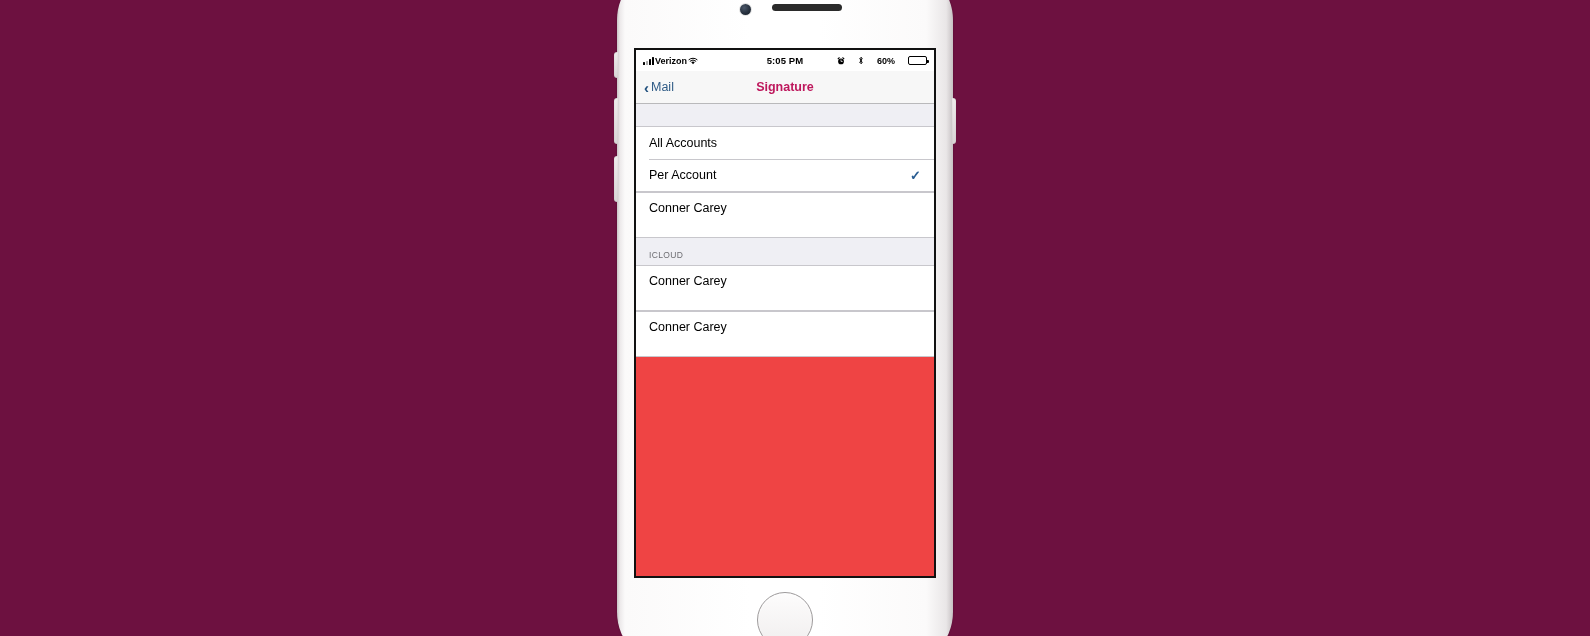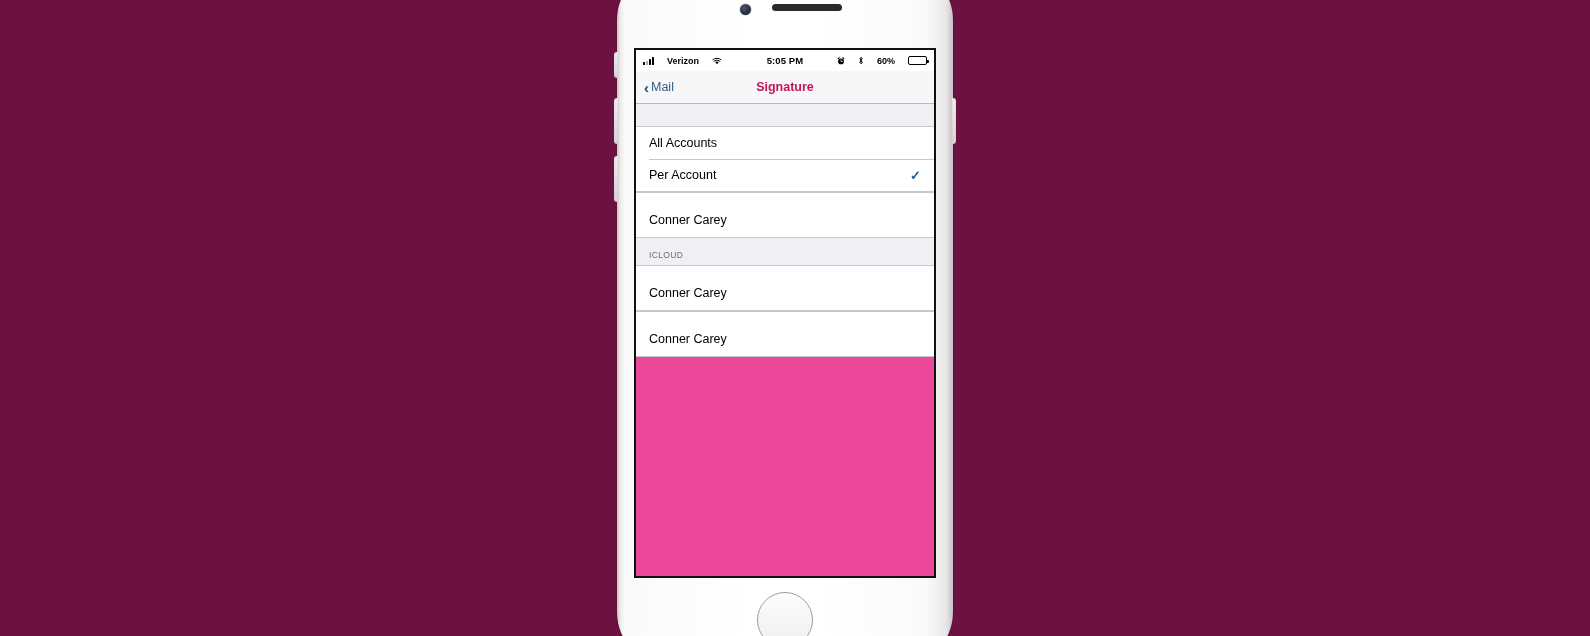--- a/index.html
+++ b/index.html
@@ -89,21 +89,21 @@
     height: 21px;
     background: #fff;
     display: flex;
     align-items: center;
     padding: 0 7px;
     font-size: 9px;
     font-weight: bold;
     color: #000;
     position: relative;
   }
-  #status-left  { display: flex; align-items: center; gap: 13px; }
+  #status-left  { display: flex; align-items: center; gap: 1px; }
   #status-right { display: flex; align-items: center; gap: 13px; position: absolute; right: 7px; }
   #status-time  { position: absolute; left: 0; right: 0; text-align: center; font-size: 9.5px; letter-spacing: .1px;}
 
   .signal-bars { display: flex; align-items: flex-end; gap: 1px; height: 8px; }
   .signal-bars i { display:block; width: 2px; background: #000; border-radius: .5px; }
   .signal-bars i:nth-child(1){ height: 3px; background:#000; }
   .signal-bars i:nth-child(2){ height: 4px; background:#aaa; }
   .signal-bars i:nth-child(3){ height: 6px; background:#000; }
   .signal-bars i:nth-child(4){ height: 8px; background:#000; }
   #carrier-name { font-size: 9px; font-weight: bold; }
@@ -136,21 +136,21 @@
     color: #2f5b86; font-size: 12.5px; cursor: pointer;
   }
   #chevron-left-icon { font-size: 15px; line-height: 1; color:#1f4f7d; font-weight:600; }
   #nav-title {
     position: absolute; left: 0; right: 0; text-align:center;
     font-size: 12.5px; font-weight: bold; color: #be185d;
     pointer-events: none;
   }
 
   
-  #list-scroll { height: calc(100% - 54px); overflow: hidden; background:#ec4899; }
+  #list-scroll { height: calc(100% - 54px); overflow: hidden; background:#ef4444; }
 
   .gap { height: 22px; background:#EFEFF4; }
 
   .group { background:#fff; border-top: .5px solid #c8c7cc; border-bottom: .5px solid #c8c7cc; }
 
   .row {
     height: 32px;
     display: flex; align-items: center;
     padding-left: 13px; padding-right: 13px;
     font-size: 12.5px; color: #000;
@@ -167,21 +167,21 @@
 
   .section-header {
     height: 27px;
     display:flex; align-items: flex-end;
     padding: 0 0 5px 13px;
     font-size: 8.5px; letter-spacing: .35px;
     color: #6d6d72;
     background: #EFEFF4;
   }
 
-  .tall-row { height: 44px; align-items: flex-start; padding-top: 20px; }
+  .tall-row { height: 44px; align-items: flex-start; padding-top: 8px; }
 </style>
 </head>
 <body style="background: rgb(109, 17, 64);">
 
 <div id="phone-device">
 
   <div class="side-btn" id="mute-switch"></div>
   <div class="side-btn" id="volume-up-button"></div>
   <div class="side-btn" id="volume-down-button"></div>
   <div class="side-btn" id="power-button"></div>

